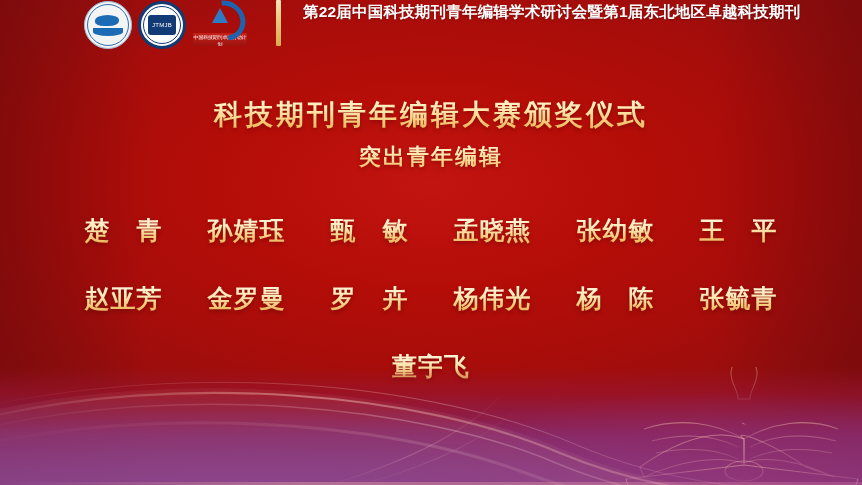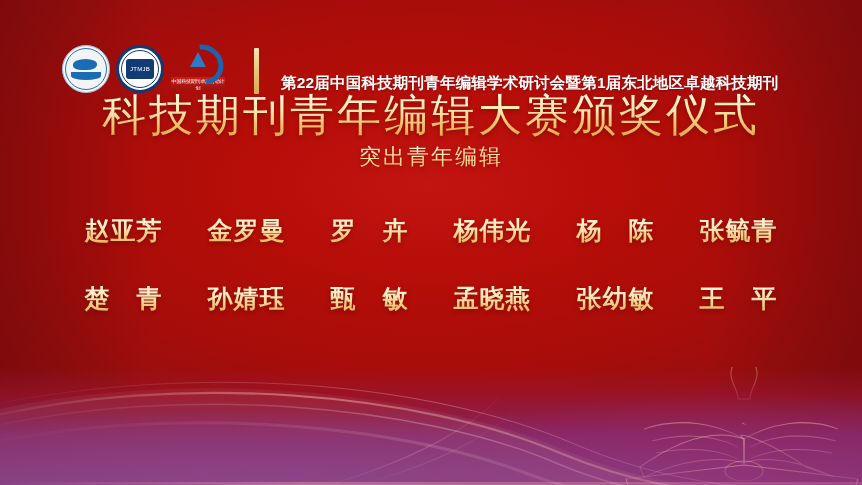--- a/index.html
+++ b/index.html
@@ -26,25 +26,25 @@
   .vignette-l, .vignette-r {
     position: absolute; top: 0; bottom: 0; width: 150px;
     pointer-events: none;
   }
   .vignette-l { left: 0;  background: linear-gradient(90deg, rgba(110,8,10,.55), rgba(110,8,10,0)); }
   .vignette-r { right: 0; background: linear-gradient(270deg, rgba(110,8,10,.55), rgba(110,8,10,0)); }
 
   
   .header {
     position: absolute;
-    top: 12px; left: 0; right: 0;
+    top: 0; left: 0; right: 0;
     height: 82px;
     display: flex;
-    align-items: flex-end;
-    padding-left: 62px;
+    align-items: flex-start;
+    padding-left: 84px;
   }
 
   .logos { display: flex; align-items: center; gap: 6px; }
 
   .logo { position: relative; }
 
   
   .logo-cesp {
     width: 48px; height: 48px; border-radius: 50%;
     background: #f3f4f6;
@@ -161,35 +161,35 @@
     text-shadow: 0 1px 2px rgba(0,0,0,.28);
   }
 
   
   .title-block {
     position: absolute;
     top: 92px; left: 0; right: 0;
     text-align: center;
   }
   .main-title {
-    font-size: 44px;
-    font-weight: normal;
+    font-size: 28px;
+    font-weight: bold;
     letter-spacing: 3px;
     line-height: 46px;
     background: linear-gradient(180deg, #fff8e2 0%, #ffe9b0 38%, #f0c069 72%, #e0a843 100%);
     -webkit-background-clip: text;
     background-clip: text;
     color: transparent;
     -webkit-text-fill-color: transparent;
     filter: drop-shadow(0 2px 2px rgba(90,0,0,.45));
   }
   .sub-title {
     margin-top: 4px;
     font-size: 22px;
-    font-weight: normal;
+    font-weight: bold;
     letter-spacing: 2px;
     background: linear-gradient(180deg, #fff6de 0%, #ffe5a8 45%, #eeba60 100%);
     -webkit-background-clip: text;
     background-clip: text;
     color: transparent;
     -webkit-text-fill-color: transparent;
     filter: drop-shadow(0 2px 2px rgba(90,0,0,.4));
   }
 
   
@@ -284,38 +284,39 @@
   </div>
 
   <div class="title-block">
     <div class="main-title">科技期刊青年编辑大赛颁奖仪式</div>
     <div class="sub-title">突出青年编辑</div>
   </div>
 
   <div class="names">
 
     <div class="name-row">
+      <div class="name">楚　青</div>
+      <div class="name">孙婧珏</div>
+      <div class="name">甄　敏</div>
+      <div class="name">孟晓燕</div>
+      <div class="name">张幼敏</div>
+      <div class="name">王　平</div>
+    </div>
+
+    <div class="name-row">
       <div class="name">赵亚芳</div>
       <div class="name">金罗曼</div>
       <div class="name">罗　卉</div>
       <div class="name">杨伟光</div>
       <div class="name">杨　陈</div>
       <div class="name">张毓青</div>
     </div>
 
     <div class="name-row">
-      <div class="name">楚　青</div>
-      <div class="name">孙婧珏</div>
-      <div class="name">甄　敏</div>
-      <div class="name">孟晓燕</div>
-      <div class="name">张幼敏</div>
-      <div class="name">王　平</div>
-    </div>
-
-    <div class="name-row">
+      <div class="name">董宇飞</div>
     </div>
 
   </div>
 
   <div class="footer">
     <div class="purple"></div>
 
     <svg viewBox="0 0 862 118" preserveAspectRatio="none">
       <defs>
         <linearGradient id="streak" x1="0" y1="0" x2="1" y2="0">

